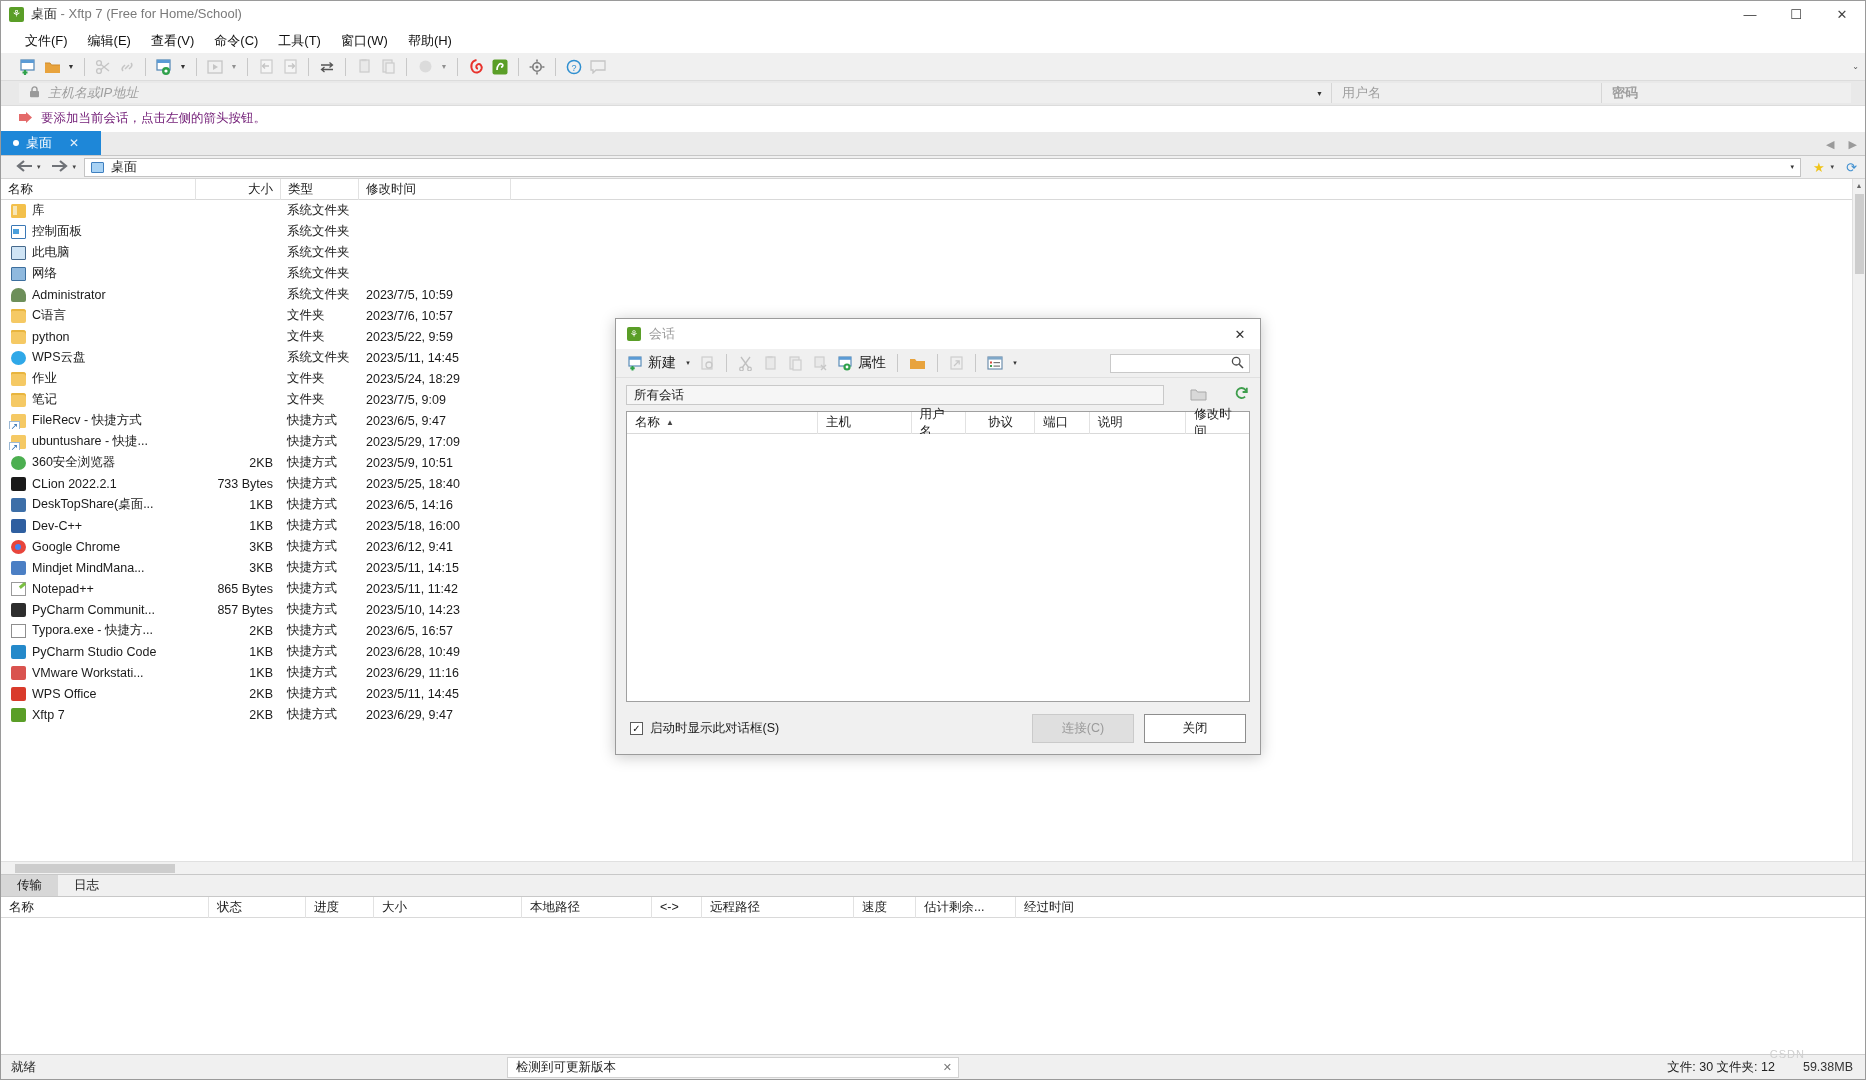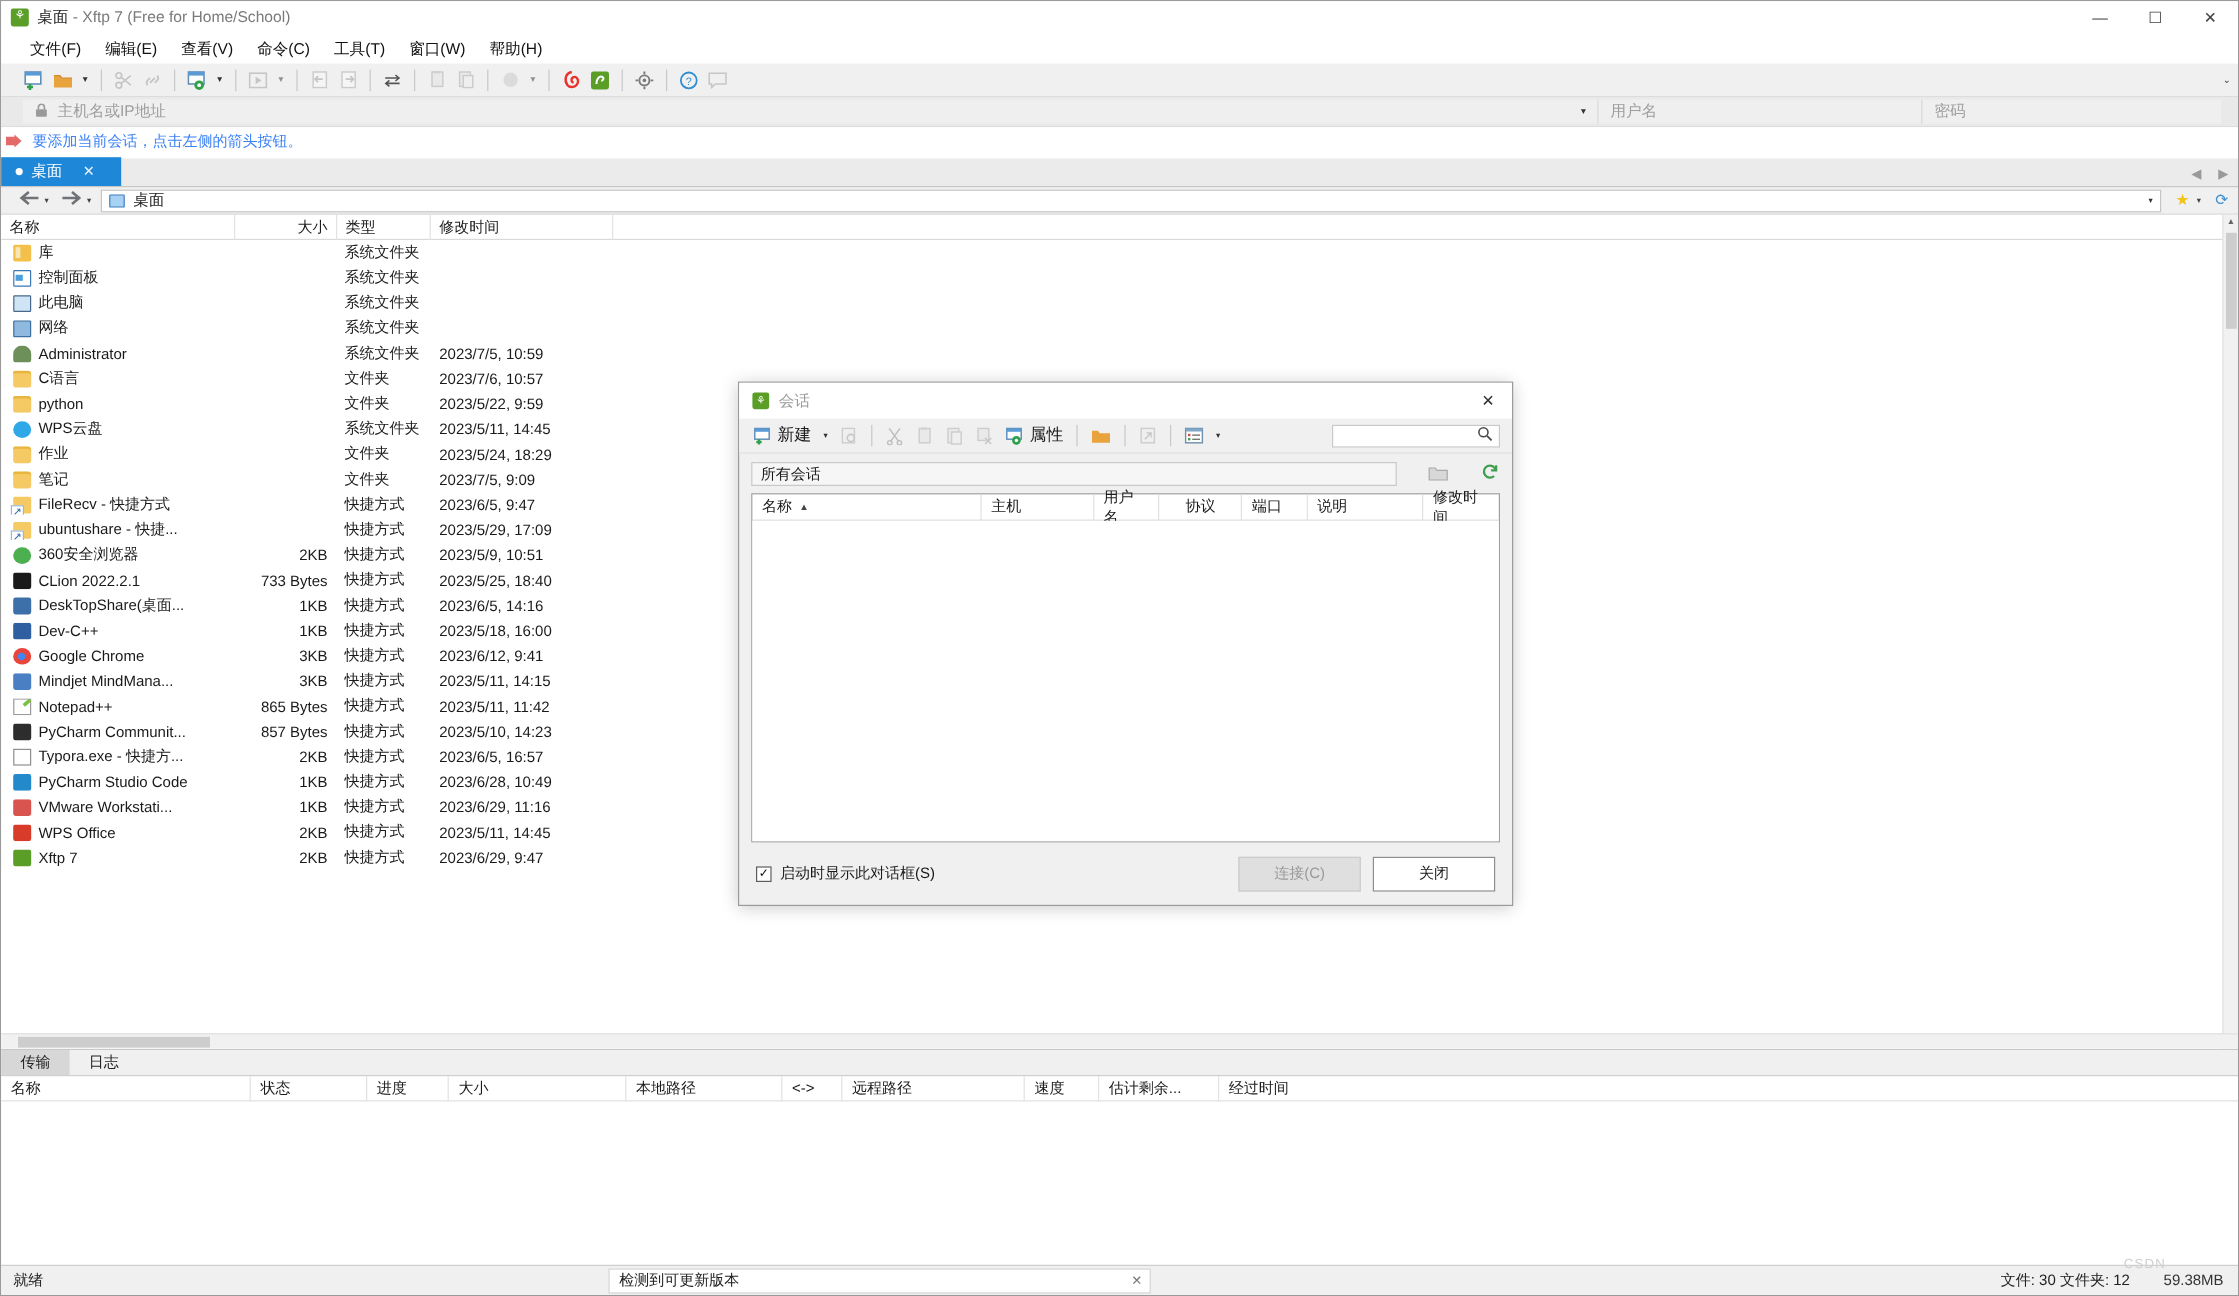--- a/index.html
+++ b/index.html
@@ -78,38 +78,39 @@
     height: 25px; min-height: 25px;
     background: #e9e9e9;
     display: flex; align-items: stretch;
     border-bottom: 1px solid #dcdcdc;
   }
   .host-field {
     flex: 1 1 auto; background: #efefef;
     display: flex; align-items: center; padding-left: 10px;
     margin: 2px 0 2px 18px;
     position: relative;
+    font-style: italic;
   }
   .lock-ico { margin-right: 8px; color: #8a8a8a; font-size: 11px; }
   .ph { color: #9e9e9e; font-size: 13px; }
   .host-caret { position: absolute; right: 8px; font-size: 7px; color: #333; }
   .user-field, .pass-field {
     background: #efefef; display: flex; align-items: center;
     padding-left: 10px; margin: 2px 0;
     border-left: 1px solid #d6d6d6;
   }
   .user-field { width: 270px; }
-  .pass-field { width: 250px; margin-right: 14px; }
+  .pass-field { width: 250px; margin-right: 14px; font-weight: bold; }
 
   
   .hintbar {
     height: 26px; min-height: 26px;
     background: #ffffff;
-    display: flex; align-items: center; padding-left: 4px;
-    color: #3b82f6; font-size: 12.5px;
+    display: flex; align-items: center; padding-left: 18px;
+    color: #701a75; font-size: 12.5px;
     border-bottom: 1px solid #ffffff;
   }
   .hint-arrow { color: #e05a5a; margin-right: 8px; font-size: 13px; }
 
   
   .tabstrip {
     height: 24px; min-height: 24px;
     background: #ebebeb;
     display: flex; align-items: flex-end;
     position: relative;

